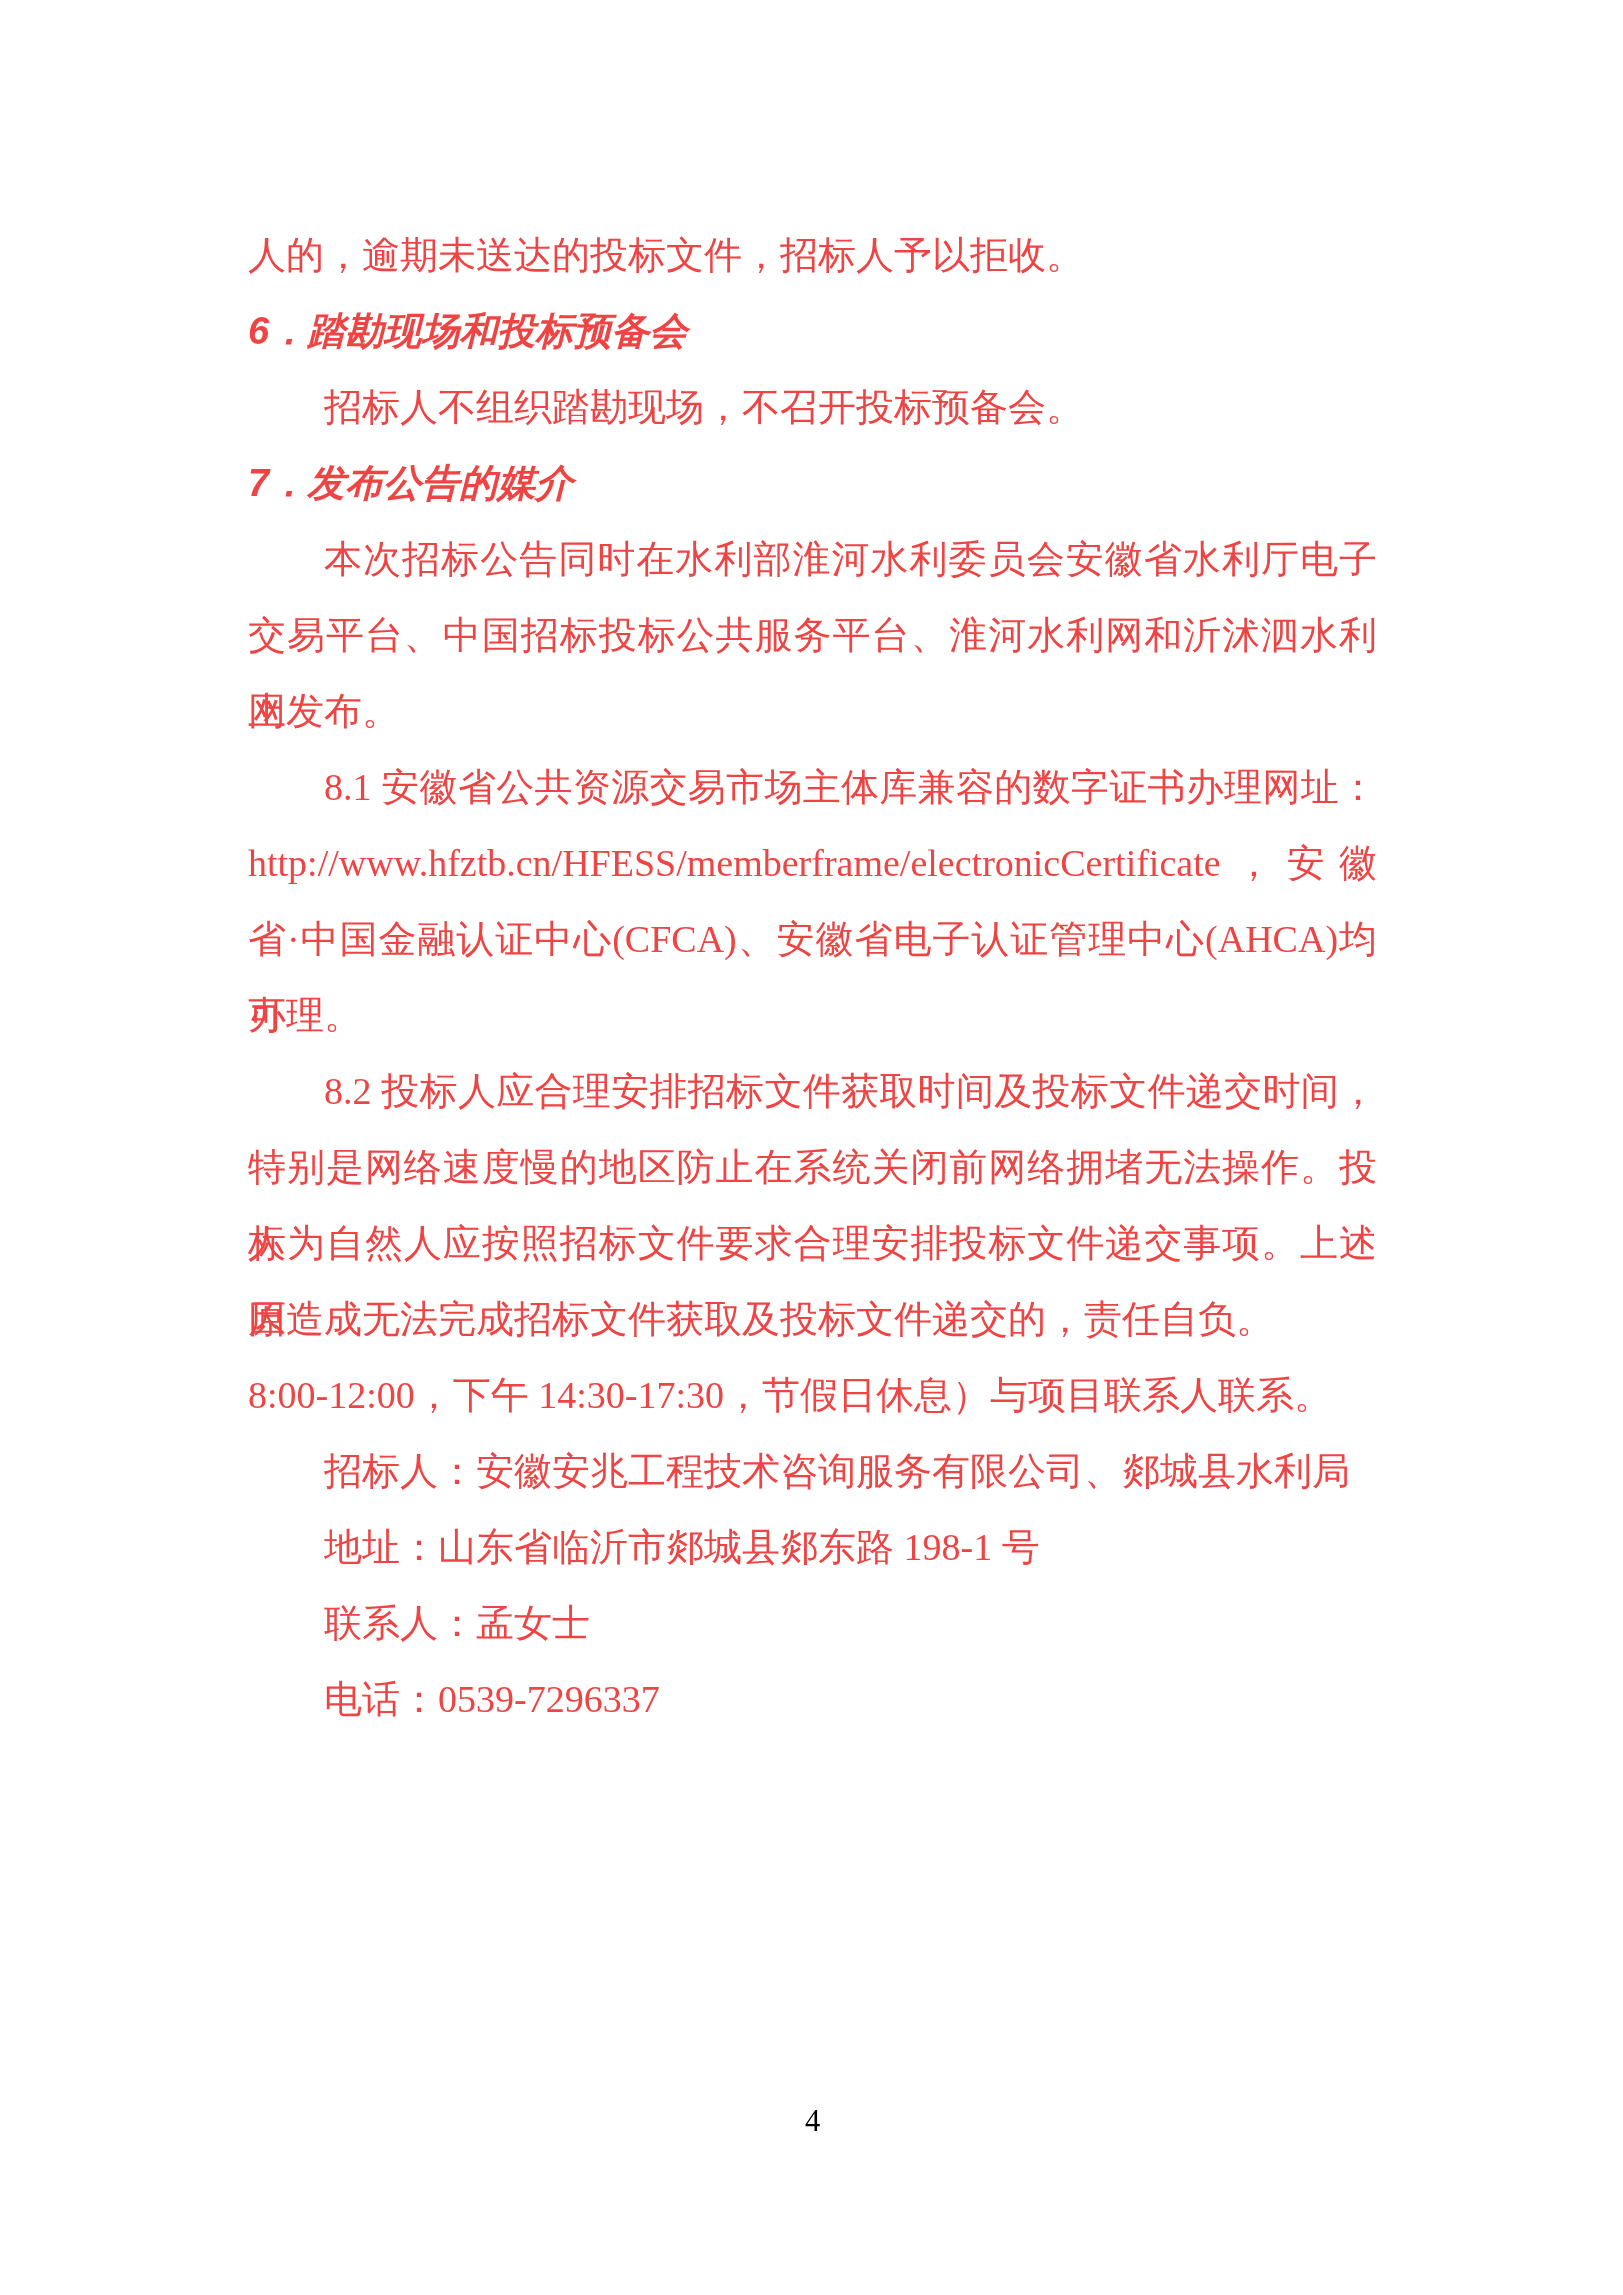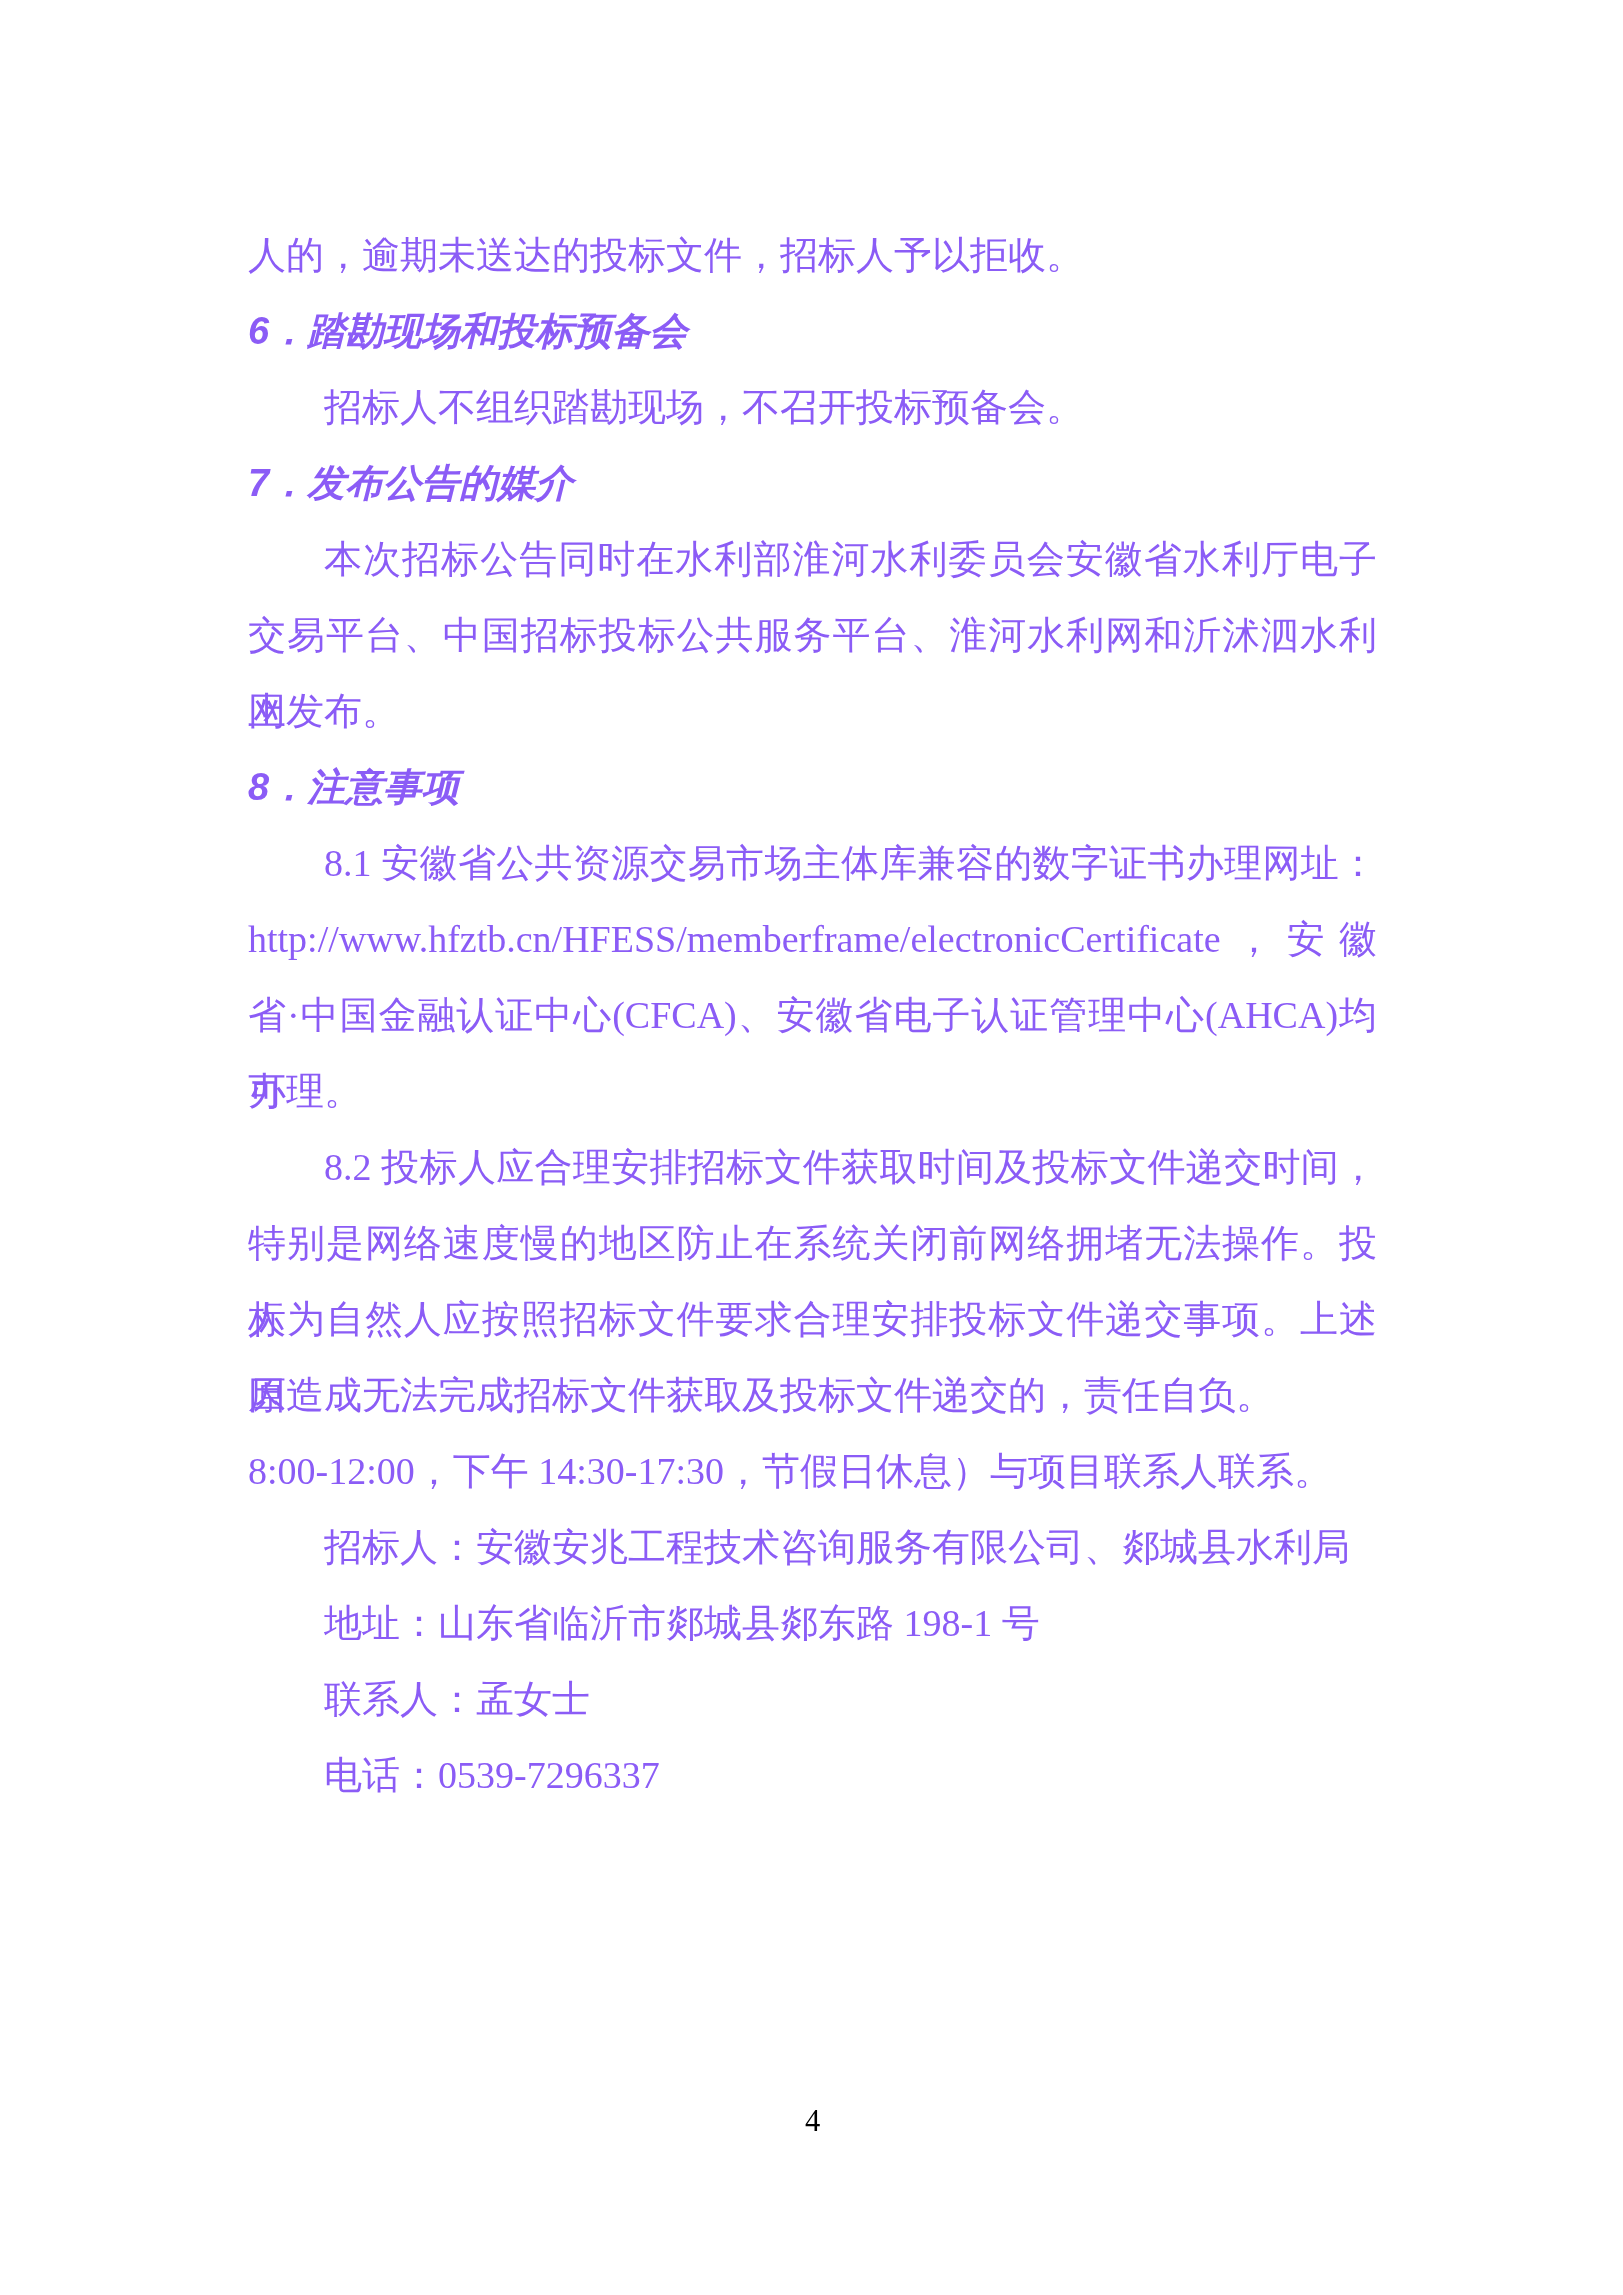--- a/index.html
+++ b/index.html
@@ -16,21 +16,21 @@
     color: #000000;
   }
   .content {
     position: absolute;
     left: 248px;
     top: 217px;
     width: 1129px;
     font-family: "Liberation Serif", serif;
     font-size: 38px;
     line-height: 76px;
-    color: #8b5cf6;
+    color: #ef4444;
   }
   .line {
     height: 76px;
     white-space: nowrap;
   }
   
   .h {
     font-family: "Liberation Sans", sans-serif;
     font-weight: bold;
     font-style: italic;
@@ -64,21 +64,20 @@
 
 <div class="page">
   <div class="content">
     <div class="line">人的，逾期未送达的投标文件，招标人予以拒收。</div>
     <div class="line h">6．踏勘现场和投标预备会</div>
     <div class="line ind">招标人不组织踏勘现场，不召开投标预备会。</div>
     <div class="line h">7．发布公告的媒介</div>
     <div class="line ind j">本次招标公告同时在水利部淮河水利委员会安徽省水利厅电子</div>
     <div class="line j">交易平台、中国招标投标公共服务平台、淮河水利网和沂沭泗水利网</div>
     <div class="line">上发布。</div>
-    <div class="line h">8．注意事项</div>
     <div class="line ind j">8.1 安徽省公共资源交易市场主体库兼容的数字证书办理网址：</div>
     <div class="line j">http://www.hfztb.cn/HFESS/memberframe/electronicCertificate，安徽</div>
     <div class="line j">省·中国金融认证中心(CFCA)、安徽省电子认证管理中心(AHCA)均可</div>
     <div class="line">办理。</div>
     <div class="line ind j">8.2 投标人应合理安排招标文件获取时间及投标文件递交时间，</div>
     <div class="line j">特别是网络速度慢的地区防止在系统关闭前网络拥堵无法操作。投标</div>
     <div class="line j">人为自然人应按照招标文件要求合理安排投标文件递交事项。上述原</div>
     <div class="line">因造成无法完成招标文件获取及投标文件递交的，责任自负。</div>
     <div class="line">8:00-12:00，下午 14:30-17:30，节假日休息）与项目联系人联系。</div>
     <div class="line ind">招标人：安徽安兆工程技术咨询服务有限公司、郯城县水利局</div>

